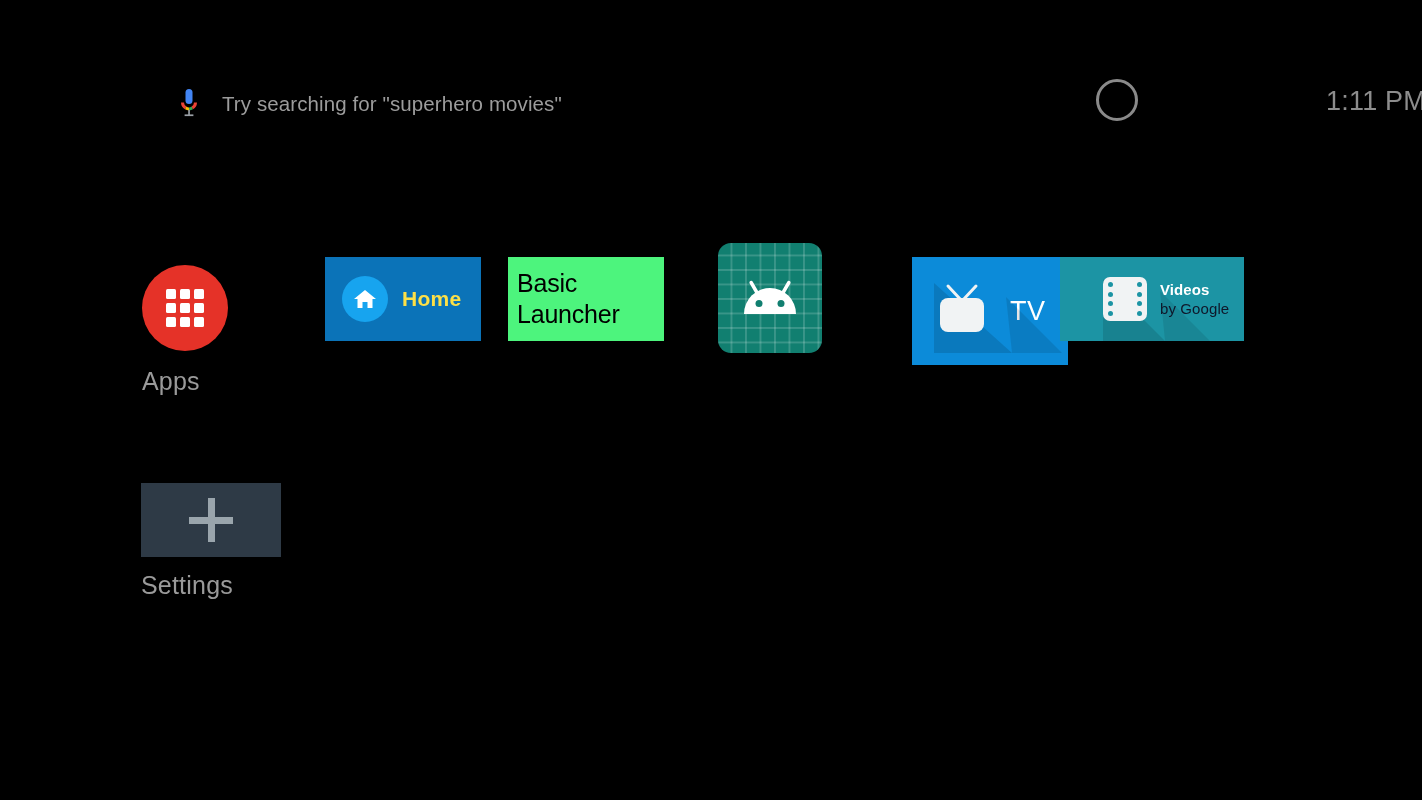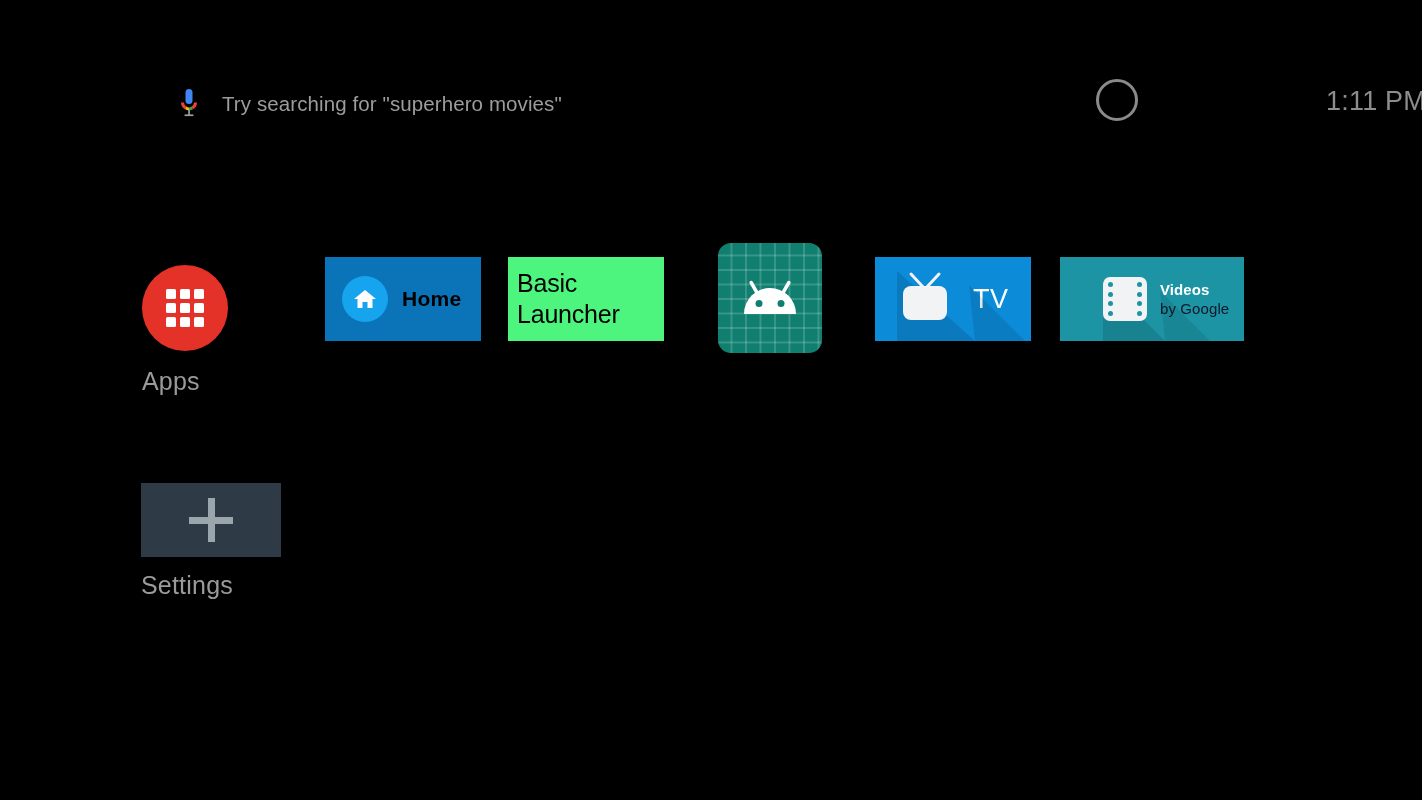--- a/index.html
+++ b/index.html
@@ -157,21 +157,21 @@
     border-radius: 50%;
     background: #17a4ef;
     margin-left: 17px;
     display: flex;
     align-items: center;
     justify-content: center;
     flex: 0 0 auto;
   }
   .home-text {
     margin-left: 14px;
-    color: #000000;
+    color: #fde047;
     font-size: 21px;
     font-weight: bold;
     letter-spacing: 0.3px;
   }
 
   
   .tile-basic {
     left: 508px;
     top: 257px;
     width: 156px;
@@ -215,24 +215,24 @@
     left: 0; top: 0;
     width: 100%;
     height: 100%;
     display: flex;
     align-items: center;
     justify-content: center;
   }
 
   
   .tile-tv {
-    left: 875px;
+    left: 912px;
     top: 257px;
     width: 156px;
-    height: 84px;
+    height: 108px;
     background: #0c8bd9;
     display: flex;
     align-items: center;
   }
   .tv-icon {
     margin-left: 22px;
     flex: 0 0 auto;
     position: relative;
   }
   .tv-text {

